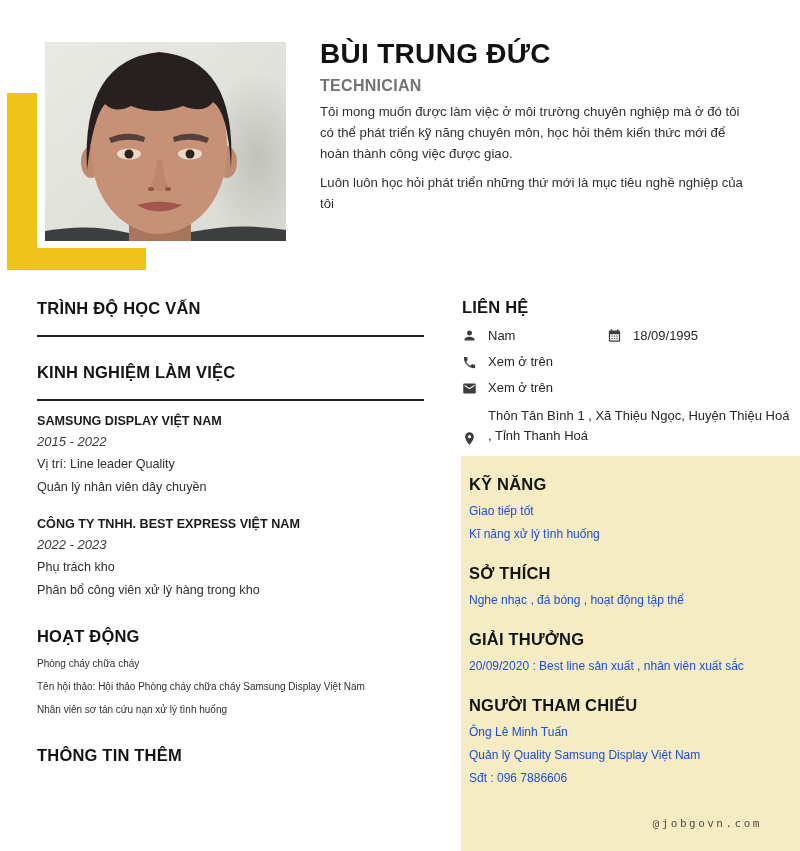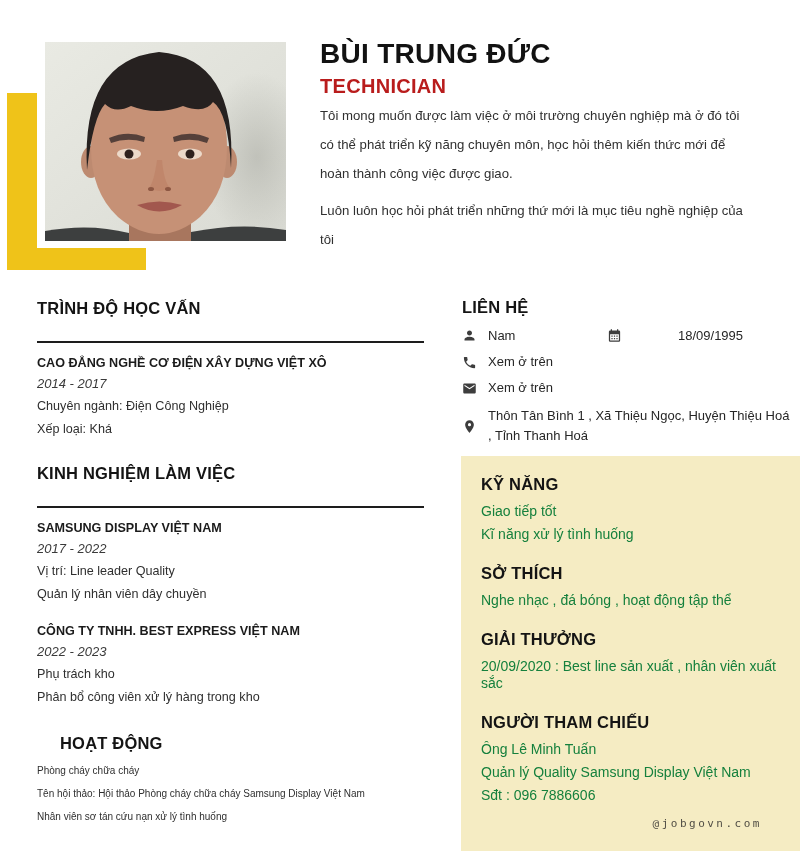--- a/index.html
+++ b/index.html
@@ -6,53 +6,53 @@
   .page{
     position:relative;width:800px;height:851px;background:#ffffff;overflow:hidden;
     font-family:"Liberation Sans","DejaVu Sans",sans-serif;color:#2f2f2f;
   }
   
   .accent-v{position:absolute;left:7px;top:93px;width:30px;height:177px;background:#EFC319;}
   .accent-h{position:absolute;left:7px;top:248px;width:139px;height:22px;background:#EFC319;}
   .photo{position:absolute;left:45px;top:42px;width:241px;height:199px;overflow:hidden;}
   .header-text{position:absolute;left:320px;top:36px;width:432px;}
   .name{margin:0;font-size:28px;line-height:36px;font-weight:700;color:#121212;letter-spacing:.3px;}
-  .role{margin:5px 0 0 0;font-size:20px;line-height:18px;font-weight:700;color:#b91c1c;letter-spacing:.3px;}
+  .role{margin:5px 0 0 0;font-size:16px;line-height:18px;font-weight:700;color:#737373;letter-spacing:.3px;}
   .obj-heading{margin:36px 0 0 0;font-size:17px;line-height:22px;font-weight:700;color:#141414;}
-  .obj-p{margin:6px 0 0 0;font-size:13.2px;line-height:29px;color:#303030;}
+  .obj-p{margin:6px 0 0 0;font-size:13.2px;line-height:21px;color:#303030;}
   .obj-p.second{margin-top:8px;}
   
   .left-col{position:absolute;left:37px;top:297px;width:387px;}
   .sec-h{margin:0;font-size:16.5px;line-height:22px;font-weight:700;color:#141414;letter-spacing:.2px;}
-  .sec-h.ruled{border-bottom:2px solid #1d1d1d;padding-bottom:22px;}
+  .sec-h.ruled{border-bottom:2px solid #1d1d1d;padding-bottom:16px;}
   .entry-org{margin:12px 0 0 0;font-size:12.6px;line-height:16px;font-weight:700;color:#1b1b1b;}
   .entry-date{margin:5px 0 0 0;font-size:13px;line-height:16px;font-style:italic;color:#3a3a3a;}
   .entry-line{margin:6px 0 0 0;font-size:12.6px;line-height:17px;color:#2f2f2f;}
   .gap-sec{margin-top:24px;}
-  .gap-sec-lg{margin-top:26px;margin-left:23px;}
+  .gap-sec-lg{margin-top:26px;}
   .gap-job{margin-top:20px;}
   .plain-line{margin:8px 0 0 0;font-size:10px;line-height:17px;color:#2f2f2f;}
   .plain-line.tight{margin-top:6px;}
   
   .contact{position:absolute;left:462px;top:296px;width:330px;}
   .contact-rows{margin-top:2px;}
-  .c-row{display:flex;align-items:center;margin-top:10px;font-size:13px;line-height:16px;color:#262626;}
+  .c-row{display:flex;align-items:flex-end;margin-top:10px;font-size:13px;line-height:16px;color:#262626;}
   .c-row .ic{flex:0 0 15px;height:15px;margin-right:11px;margin-top:0;}
   .c-row .ic svg{display:block;width:15px;height:15px;fill:#3d3d3d;}
   .c-pair-left{display:flex;align-items:flex-start;flex:0 0 145px;}
-  .c-pair-right{display:flex;align-items:flex-start;gap:45px;}
+  .c-pair-right{display:flex;align-items:flex-start;}
   .c-addr{line-height:20px;}
   
   .panel{
     position:absolute;left:461px;top:456px;width:339px;height:395px;background:#F5ECC3;
-    box-sizing:border-box;padding:18px 18px 0 20px;
+    box-sizing:border-box;padding:18px 18px 0 8px;
   }
   .panel-h{margin:0;font-size:16.5px;line-height:21px;font-weight:700;color:#141414;letter-spacing:.2px;}
   .panel-h.spaced{margin-top:20px;}
-  .panel-line{margin:8px 0 0 0;font-size:14px;line-height:17px;color:#15803d;}
+  .panel-line{margin:8px 0 0 0;font-size:12px;line-height:17px;color:#1d4ed8;}
   .panel-line.tight{margin-top:6px;}
   .watermark{
     position:absolute;right:38px;bottom:21px;
     font-family:"DejaVu Sans Mono","Liberation Mono",monospace;
     font-size:11px;letter-spacing:2.5px;color:#514e45;
   }
 </style>
 </head>
 <body>
 
@@ -99,31 +99,25 @@
   <div class="header-text">
     <h1 class="name">BÙI TRUNG ĐỨC</h1>
     <div class="role">TECHNICIAN</div>
     <p class="obj-p">Tôi mong muốn được làm việc ở môi trường chuyên nghiệp mà ở đó tôi có thể phát triển kỹ năng chuyên môn, học hỏi thêm kiến thức mới để hoàn thành công việc được giao.</p>
     <p class="obj-p second">Luôn luôn học hỏi phát triển những thứ mới  là mục tiêu nghề nghiệp của tôi</p>
   </div>
 
   <div class="left-col">
 
     <h2 class="sec-h ruled">TRÌNH ĐỘ HỌC VẤN</h2>
-    <div>
-      <p class="entry-org">CAO ĐẲNG NGHỀ CƠ ĐIỆN XÂY DỰNG VIỆT XÔ</p>
-      <p class="entry-date">2014 - 2017</p>
-      <p class="entry-line">Chuyên ngành: Điện Công Nghiệp</p>
-      <p class="entry-line">Xếp loại: Khá</p>
-    </div>
 
     <h2 class="sec-h ruled gap-sec">KINH NGHIỆM LÀM VIỆC</h2>
     <div>
       <p class="entry-org">SAMSUNG DISPLAY VIỆT NAM</p>
-      <p class="entry-date">2017 - 2022</p>
+      <p class="entry-date">2015 - 2022</p>
       <p class="entry-line">Vị trí: Line leader Quality</p>
       <p class="entry-line">Quản lý nhân viên dây chuyền</p>
     </div>
     <div class="gap-job">
       <p class="entry-org">CÔNG TY TNHH. BEST EXPRESS VIỆT NAM</p>
       <p class="entry-date">2022 - 2023</p>
       <p class="entry-line">Phụ trách kho</p>
       <p class="entry-line">Phân bổ công viên xử lý hàng trong kho</p>
     </div>
 

